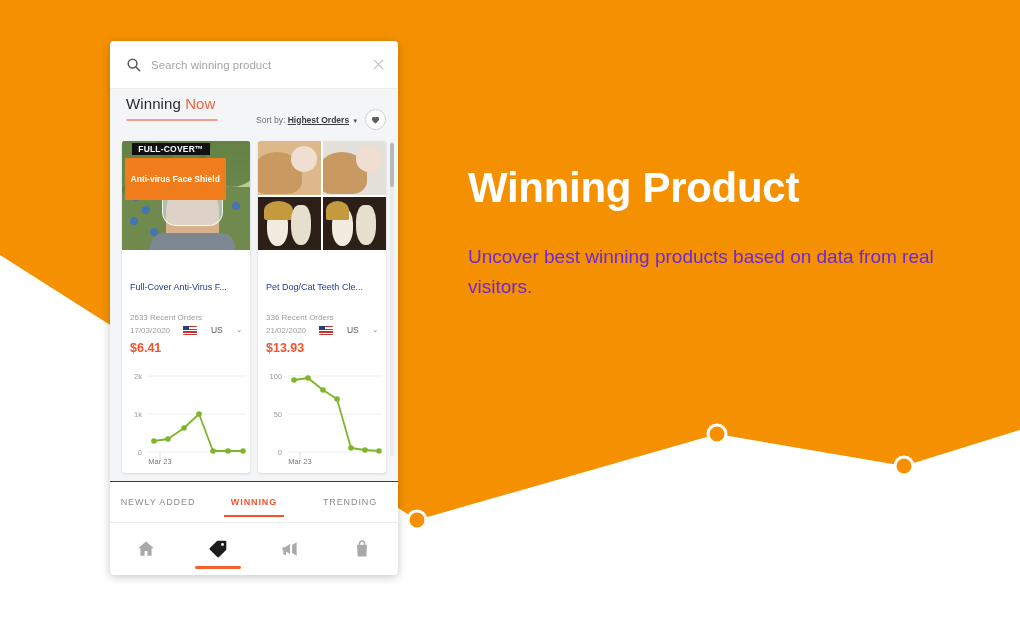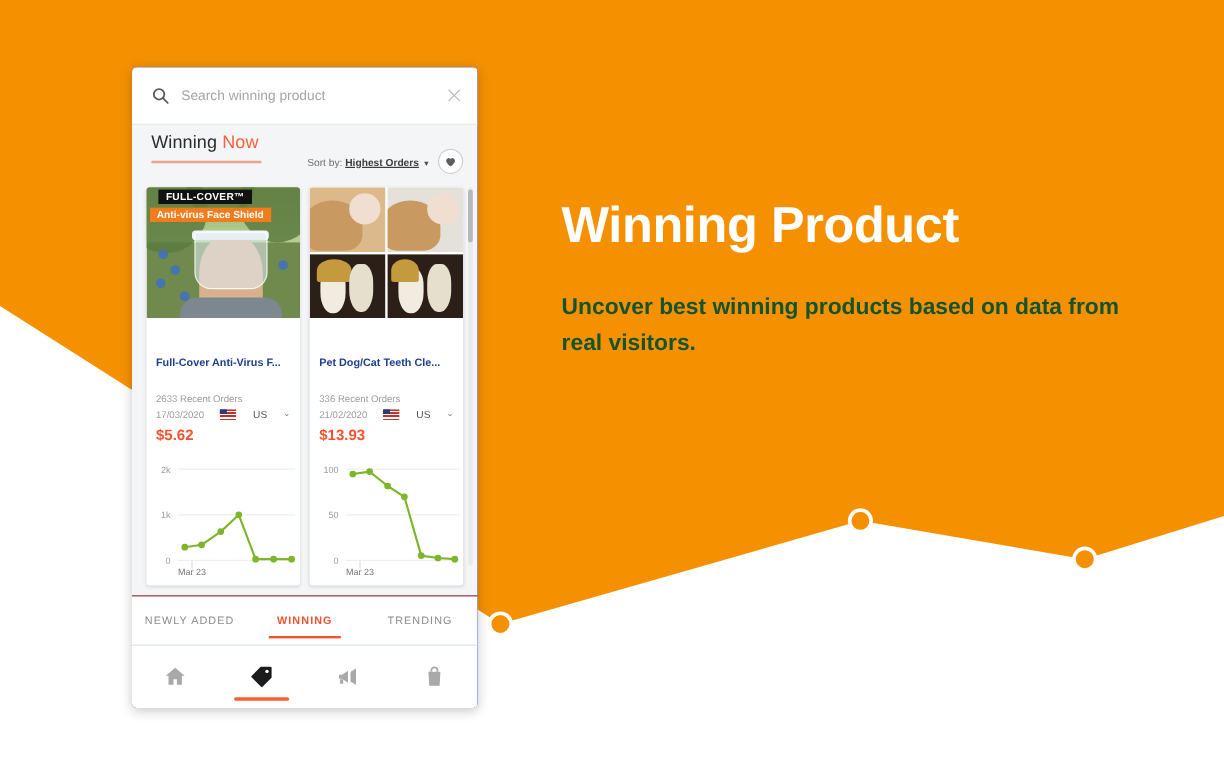--- a/index.html
+++ b/index.html
@@ -9,23 +9,23 @@
     font-family: "Liberation Sans", sans-serif;
     overflow: hidden;
   }
   #stage { position: relative; width: 1020px; height: 638px; background: #ffffff; }
 
   
   #bg-shape { position: absolute; inset: 0; width: 1020px; height: 638px; }
 
   
   .app-card {
-    position: absolute; left: 110px; top: 56px;
+    position: absolute; left: 110px; top: 41px;
     width: 288px; height: 534px;
-    background: #1d4ed8;
+    background: #f9a8d4;
     border-radius: 4px;
     box-shadow: 0 2px 10px rgba(0,0,0,.22);
     overflow: hidden;
     display: flex; flex-direction: column;
   }
 
   
   .search-row {
     height: 48px; flex: 0 0 48px;
     display: flex; align-items: center;
@@ -98,21 +98,21 @@
   .fs-band { position:absolute; left:30%; top:33%; width:50%; height:7%;
              background:#eef2f5; border-radius:3px; }
   .fs-virus { position:absolute; width:8px; height:8px; border-radius:50%;
               background:#3f6fc4; opacity:.85; }
   .fs-banner1 {
     position:absolute; left:8%; top:2%; padding:1px 6px;
     background:#111; color:#fff; font-size:8.5px; font-weight:700;
     letter-spacing:.2px; white-space:nowrap;
   }
   .fs-banner2 {
-    position:absolute; left:2%; top:16%; padding:1px 6px;
+    position:absolute; left:2%; top:16%; padding:16px 6px;
     background:#f07c1c; color:#fff; font-size:8.5px; font-weight:700;
     white-space:nowrap;
   }
 
   
   .tg { position:absolute; inset:0; display:grid;
         grid-template-columns:1fr 1fr; grid-template-rows:1fr 1fr; gap:2px; }
   .tg > div { position:relative; overflow:hidden; }
   .tg-dog { background:#dcb88a; }
   .tg-dog::before { content:""; position:absolute; left:-10%; top:20%;
@@ -121,21 +121,21 @@
         width:42%; height:48%; background:#f0ded0; border-radius:50%; }
   .tg-tooth { background:#2b1f17; }
   .tg-tooth::before { content:""; position:absolute; left:14%; top:22%;
         width:34%; height:70%; background:#f2ece0; border-radius:40% 40% 46% 46%; }
   .tg-tooth::after { content:""; position:absolute; left:52%; top:16%;
         width:32%; height:74%; background:#e7dfcd; border-radius:40% 40% 46% 46%; }
   .tg-stain { position:absolute; left:10%; top:8%; width:46%; height:36%;
         background:#c59a3f; border-radius:50% 50% 10% 10%; }
 
   .pbody { padding: 7px 8px 8px 8px; }
-  .ptitle { font-size: 9px; font-weight: 700; color: #1f3e8c; line-height: 12px;
+  .ptitle { font-size: 9px; font-weight: 400; color: #1f3e8c; line-height: 12px;
             white-space: nowrap; overflow: hidden; margin-top: 24px; }
   .porders { font-size: 8px; color: #9b9b9b; margin-top: 20px; }
   .pmeta { display: flex; align-items: center; gap: 5px; margin-top: 3px; justify-content: space-between; }
   .pdate { font-size: 8px; color: #9b9b9b; }
   .flag { width: 14px; height: 9px; border-radius: 1px; overflow: hidden;
           position: relative; background:#fff; flex: 0 0 14px; }
   .flag .stripes { position:absolute; inset:0;
      background: repeating-linear-gradient(#c0332f 0 1.3px, #fff 1.3px 2.6px); }
   .flag .canton { position:absolute; left:0; top:0; width:42%; height:52%; background:#2b3a7a; }
   .pctry { font-size: 8.5px; color: #555; }
@@ -170,22 +170,22 @@
   .nav-item svg { width: 20px; height: 20px; color: #a9a9a9; }
   .nav-item.active svg { color: #1c1c1c; }
   .nav-item.active::after { content:""; position:absolute; bottom:6px; left:50%;
               transform: translateX(-50%); width: 46px; height: 3px;
               background:#f4622e; border-radius:2px; }
 
   
   .copy { position: absolute; left: 468px; top: 162px; width: 470px; }
   .copy h1 { color:#fff; font-size: 42px; line-height: 52px; font-weight: 700;
              letter-spacing: -.3px; }
-  .copy p { color:#14532d; font-size: 19px; line-height: 30px; margin-top: 28px;
-            font-weight: 700; }
+  .copy p { color:#6d28d9; font-size: 19px; line-height: 30px; margin-top: 28px;
+            font-weight: 400; }
 </style>
 </head>
 <body>
 
 <div id="stage">
 
   <svg id="bg-shape" viewBox="0 0 1020 638" preserveAspectRatio="none">
     <polygon points="0,0 1020,0 1020,430 904,466 717,434 417,520 0,255" fill="#F59100"></polygon>
     <circle cx="417" cy="520" r="9" fill="#F59100" stroke="#ffffff" stroke-width="3"></circle>
     <circle cx="717" cy="434" r="9" fill="#F59100" stroke="#ffffff" stroke-width="3"></circle>
@@ -253,21 +253,21 @@
           <div class="porders">2633 Recent Orders</div>
           <div class="pmeta">
             <span class="pdate">17/03/2020</span>
             <span class="flag">
               <span class="stripes"></span>
                 <span class="canton"></span>
             </span>
             <span class="pctry">US</span>
             <span class="pchev">⌄</span>
           </div>
-          <div class="pprice">$5.62</div>
+          <div class="pprice">$6.41</div>
         </div>
         <div class="chart-box">
           <svg viewBox="0 0 124 98" width="124" height="98">
             <text x="16" y="12" text-anchor="end" font-size="7.5" fill="#9b9b9b" font-family="Liberation Sans, sans-serif">2k</text>
             <text x="16" y="50" text-anchor="end" font-size="7.5" fill="#9b9b9b" font-family="Liberation Sans, sans-serif">1k</text>
             <text x="16" y="88" text-anchor="end" font-size="7.5" fill="#9b9b9b" font-family="Liberation Sans, sans-serif">0</text>
             <line x1="22" y1="9" x2="120" y2="9" stroke="#eeeeee" stroke-width="1"></line>
             <line x1="22" y1="47" x2="120" y2="47" stroke="#eeeeee" stroke-width="1"></line>
             <line x1="22" y1="85" x2="120" y2="85" stroke="#eeeeee" stroke-width="1"></line>
             <line x1="34" y1="85" x2="34" y2="92" stroke="#dcdcdc" stroke-width="1"></line>

